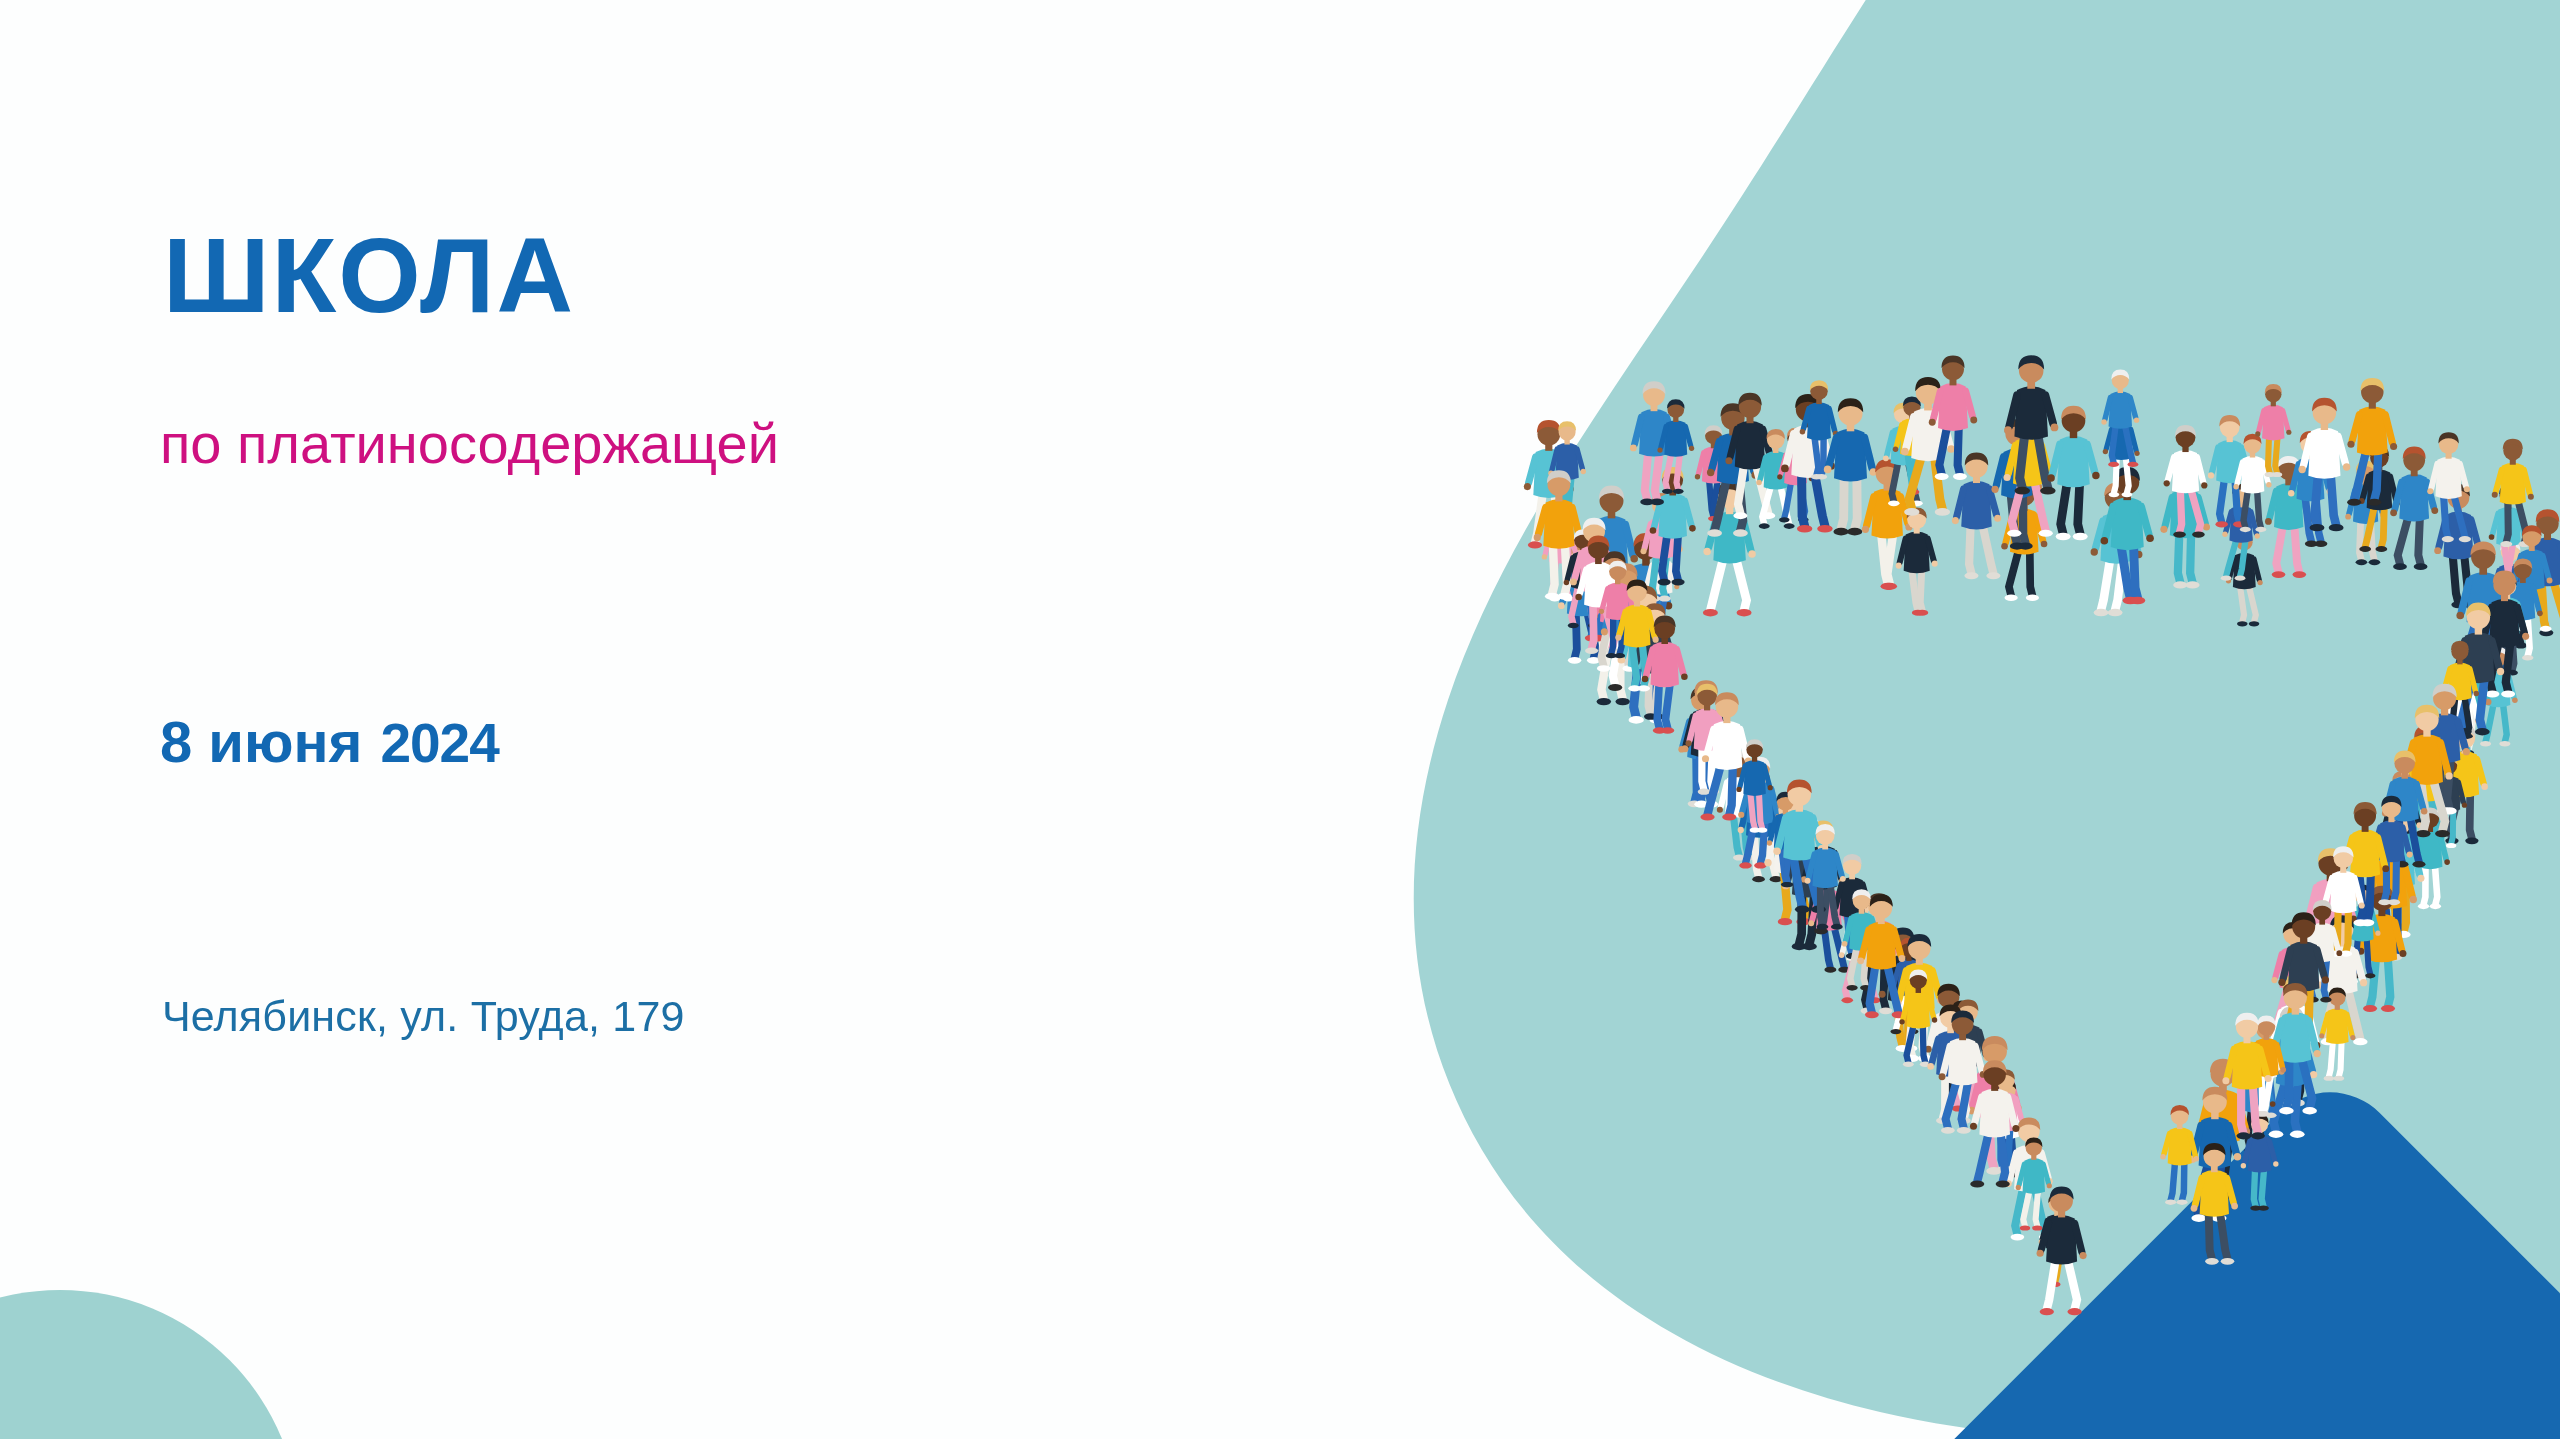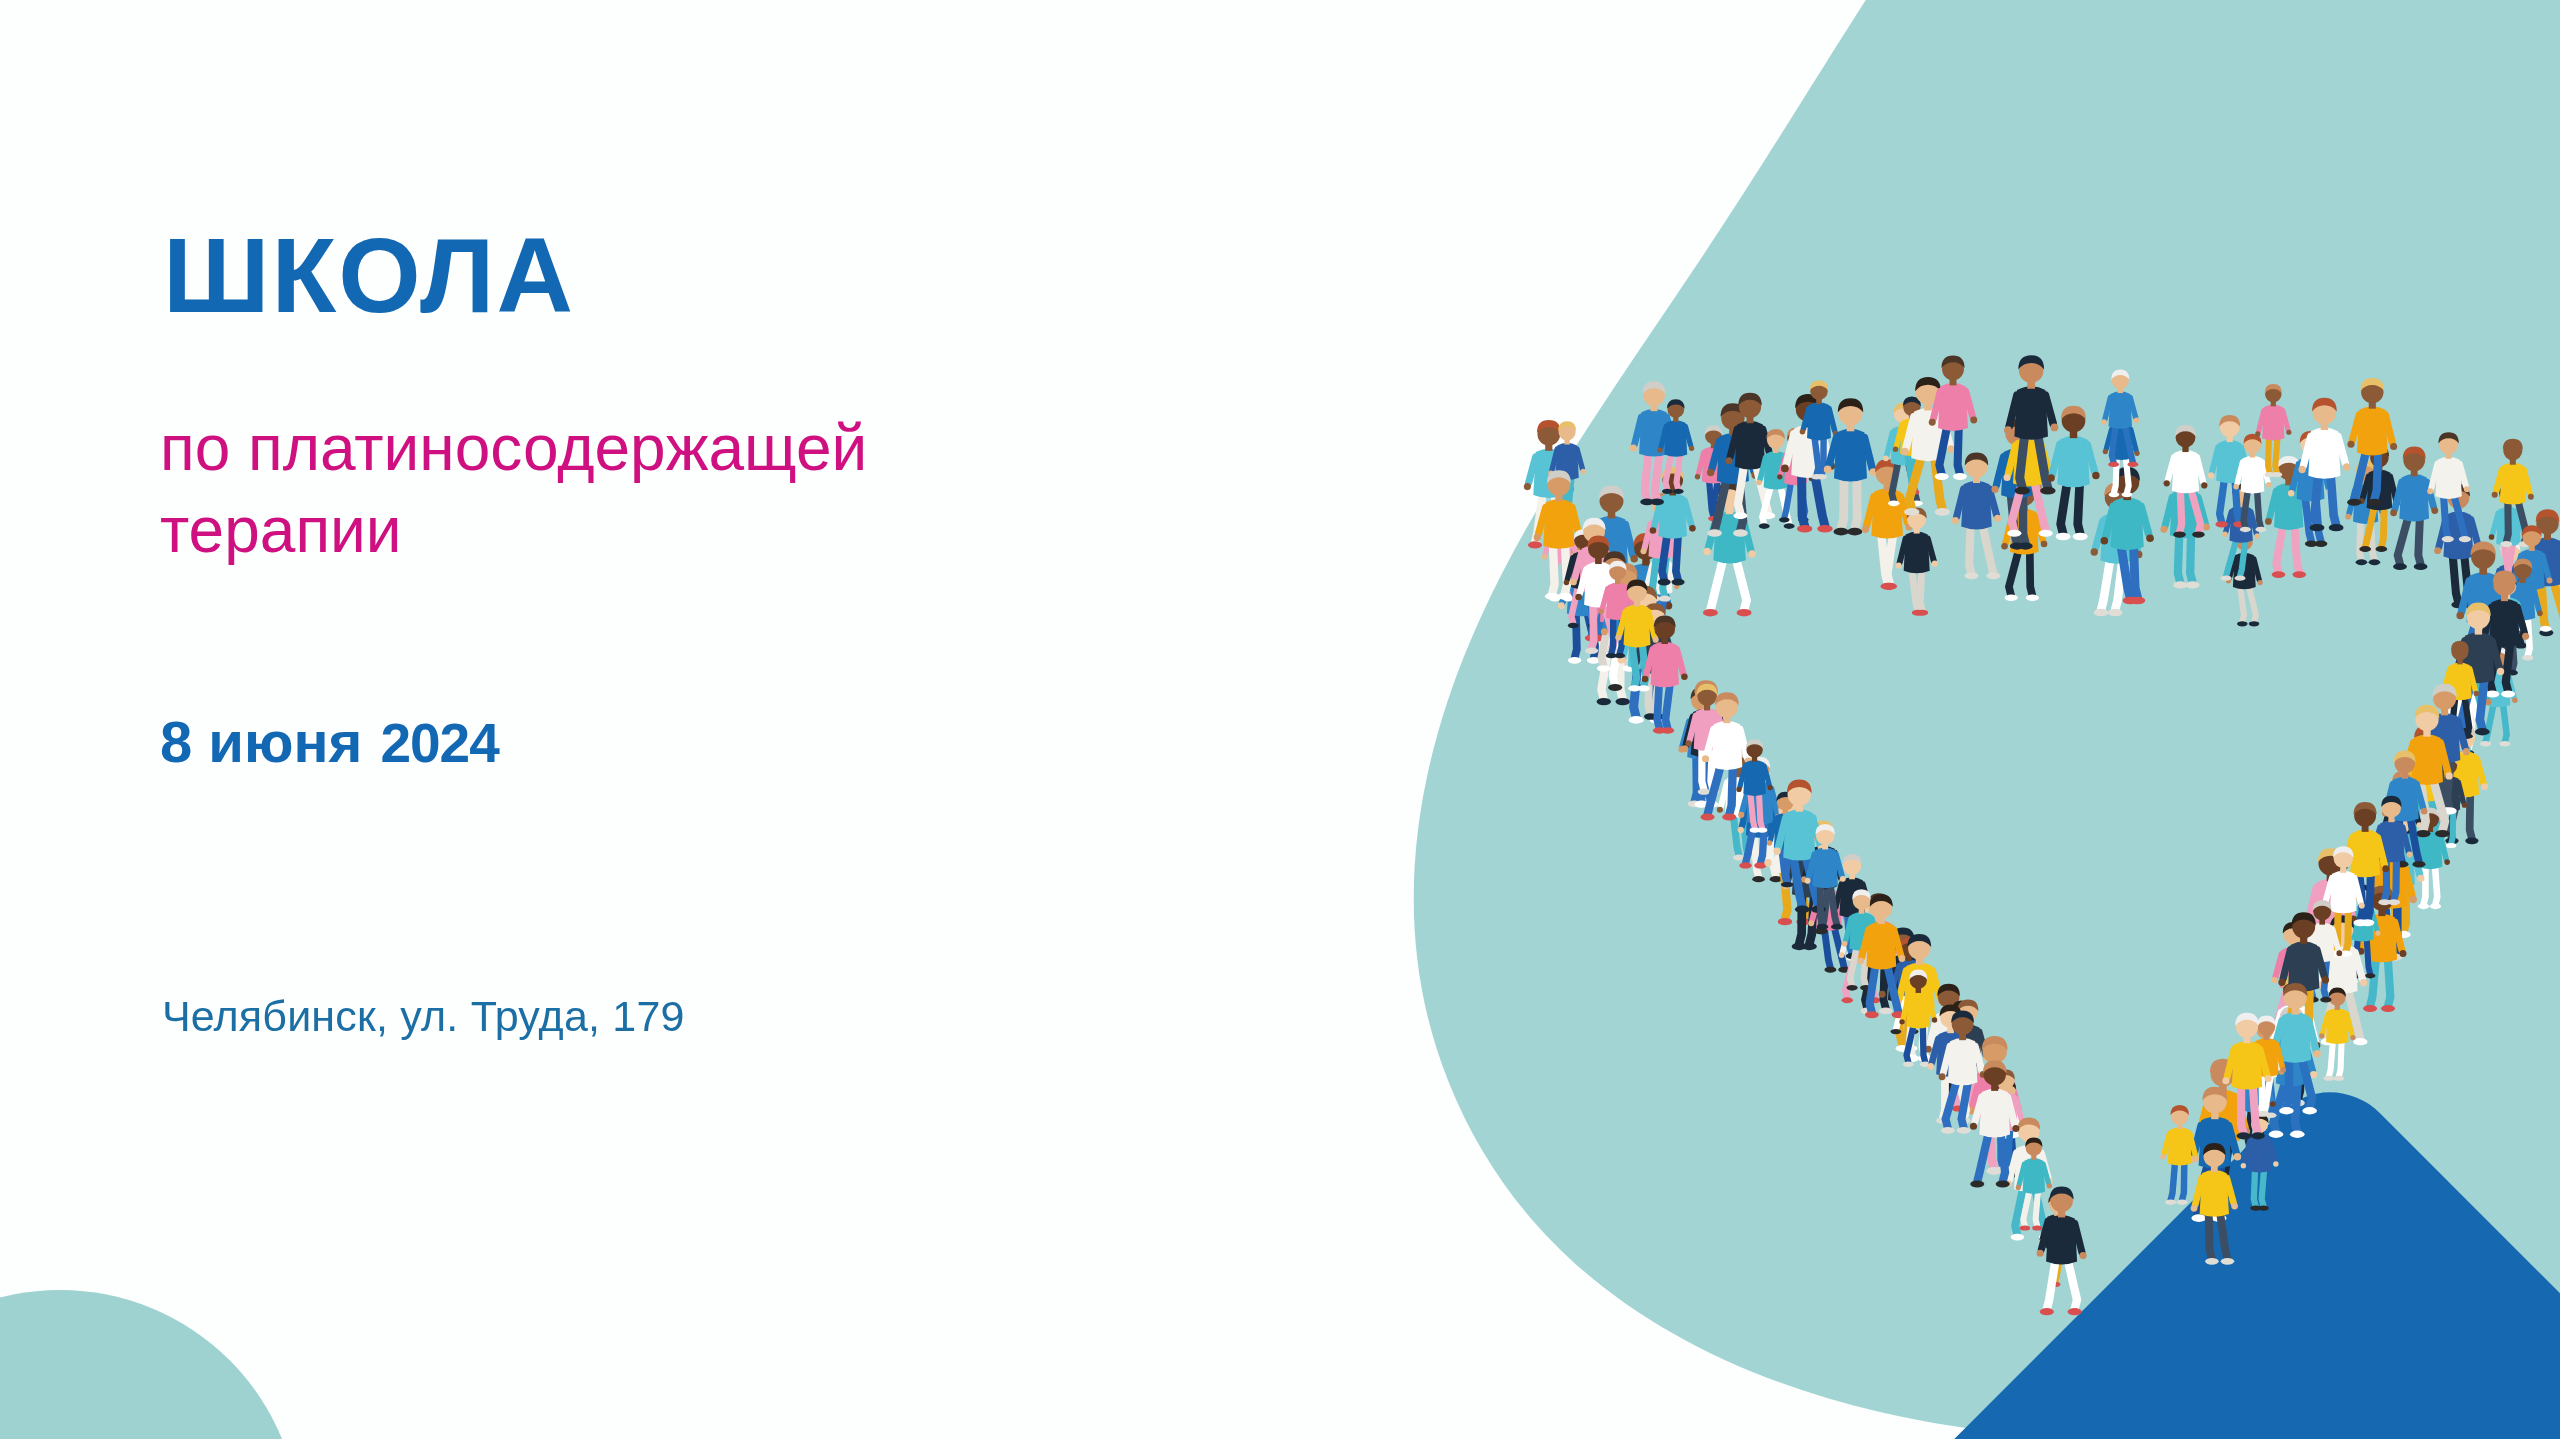--- a/index.html
+++ b/index.html
@@ -42,21 +42,21 @@
     font-weight: 700;
     letter-spacing: 2px;
     line-height: 1;
     color: #1268B3;
     white-space: nowrap;
   }
   .subtitle {
     position: absolute;
     left: 0px;
     top: 408px;
-    font-size: 64px;
+    font-size: 56px;
     font-weight: 400;
     line-height: 1.28;
     color: #CE1080;
     letter-spacing: 0px;
     max-width: 800px;
   }
   .subtitle span { display: block; }
 
   .datetime-row {
     position: absolute;
@@ -2215,21 +2215,20 @@
         </g>
       </g>
   </svg>
 
   <div class="text-col">
 
     <div class="title">ШКОЛА</div>
 
     <div class="subtitle">
       <span>по платиносодержащей</span>
-      <span>терапии</span>
     </div>
 
     <div class="datetime-row">
       <span class="date-day">8 июня</span>
       <span class="date-year">2024</span>
     </div>
 
     <div class="venue">
       <span>Челябинск, ул. Труда, 179</span>
     </div>

